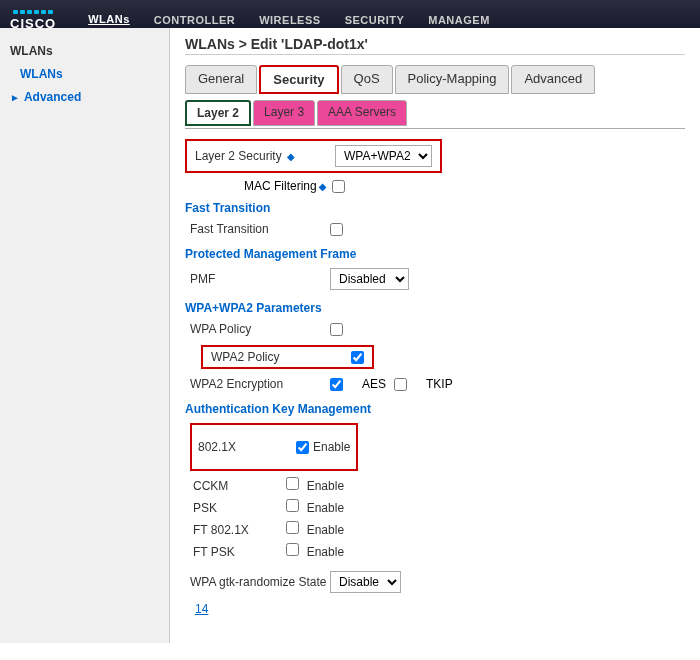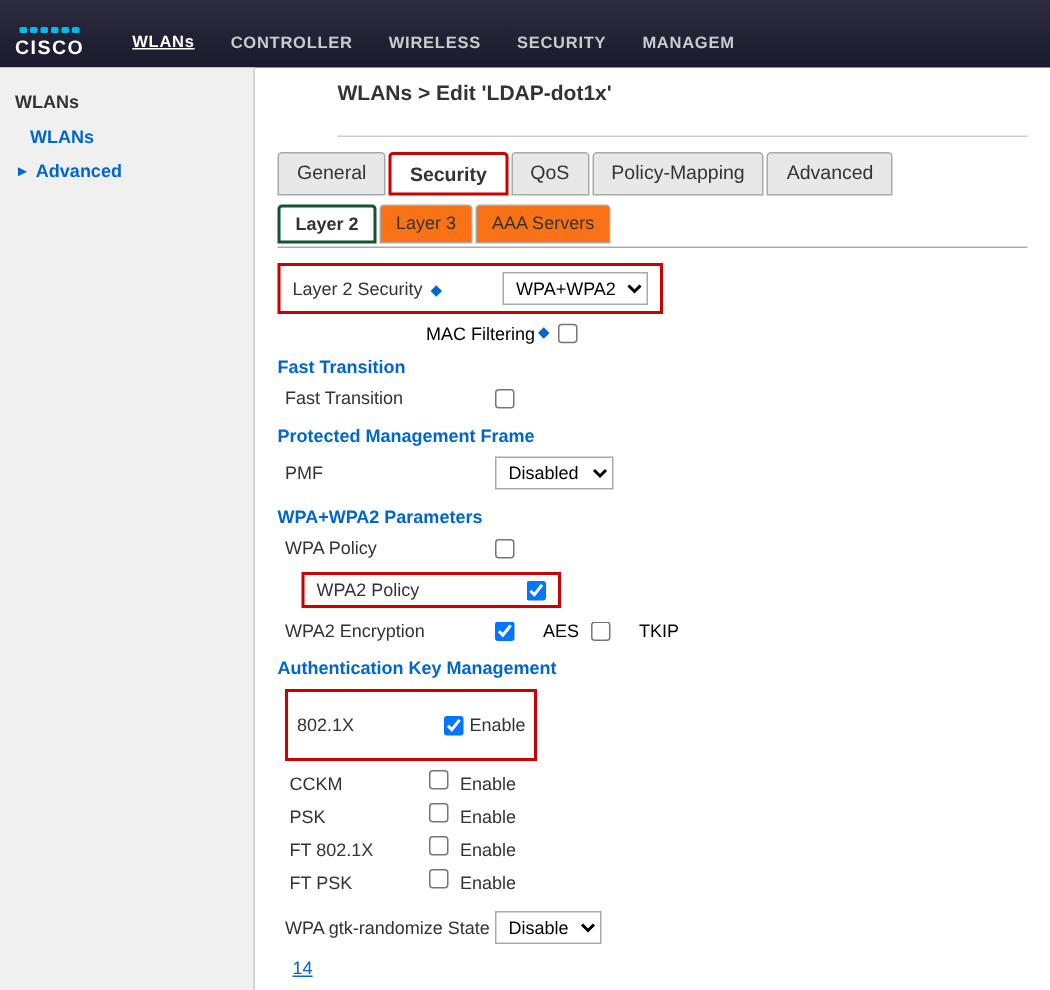--- a/index.html
+++ b/index.html
@@ -2,21 +2,21 @@
 <html><head>
   <meta charset="utf-8">
   <style>
     * { box-sizing: border-box; margin: 0; padding: 0; }
     body { font-family: Arial, sans-serif; font-size: 12px; background: #fff; width: 700px; height: 660px; overflow: hidden; }
 
     
     .topbar {
       background: #1a1a2e;
       background: linear-gradient(180deg, #2c2c3e 0%, #1a1a2e 100%);
-      height: 45px;
+      height: 28px;
       display: flex;
       align-items: center;
       padding: 12px 0 0 10px;
     }
     .cisco-logo {
       display: flex;
       flex-direction: column;
       align-items: center;
       margin-right: 20px;
     }
@@ -105,23 +105,22 @@
     .main-content {
       flex: 1;
       padding: 8px 15px;
       overflow-y: auto;
     }
     .page-title {
       font-size: 14px;
       font-weight: bold;
       color: #333;
       margin-bottom: 10px;
-      padding-bottom: 21px;
+      padding-bottom: 2px;
       border-bottom: 1px solid #ccc;
-      margin-left: 40px;
     }
 
     
     .tabs-row {
       display: flex;
       gap: 2px;
       margin-bottom: 6px;
     }
     .tab {
       padding: 5px 12px;
@@ -144,21 +143,21 @@
       gap: 2px;
       margin-bottom: 10px;
       border-bottom: 1px solid #aaa;
       padding-bottom: 2px;
     }
     .sub-tab {
       padding: 4px 10px;
       font-size: 12px;
       cursor: pointer;
       border: 1px solid #aaa;
-      background: #f97316;
+      background: #ec4899;
       color: #333;
       border-radius: 3px 3px 0 0;
     }
     .sub-tab.active, .sub-tab.highlighted {
       background: #fff;
       font-weight: bold;
     }
     .sub-tab.highlighted {
       border: 2px solid #14532d;
     }
@@ -223,22 +222,23 @@
       font-size: 12px;
       padding: 3px 5px;
       color: #333;
     }
     .auth-label-cell {
       width: 90px;
     }
 
     .mac-filter-row {
       display: flex;
+      align-items: center;
       margin-bottom: 6px;
-      margin-left: 99px;
+      margin-left: 59px;
     }
 
     .link-blue {
       color: #0066cc;
       text-decoration: underline;
       cursor: pointer;
       font-size: 12px;
     }
   </style>
 </head>

